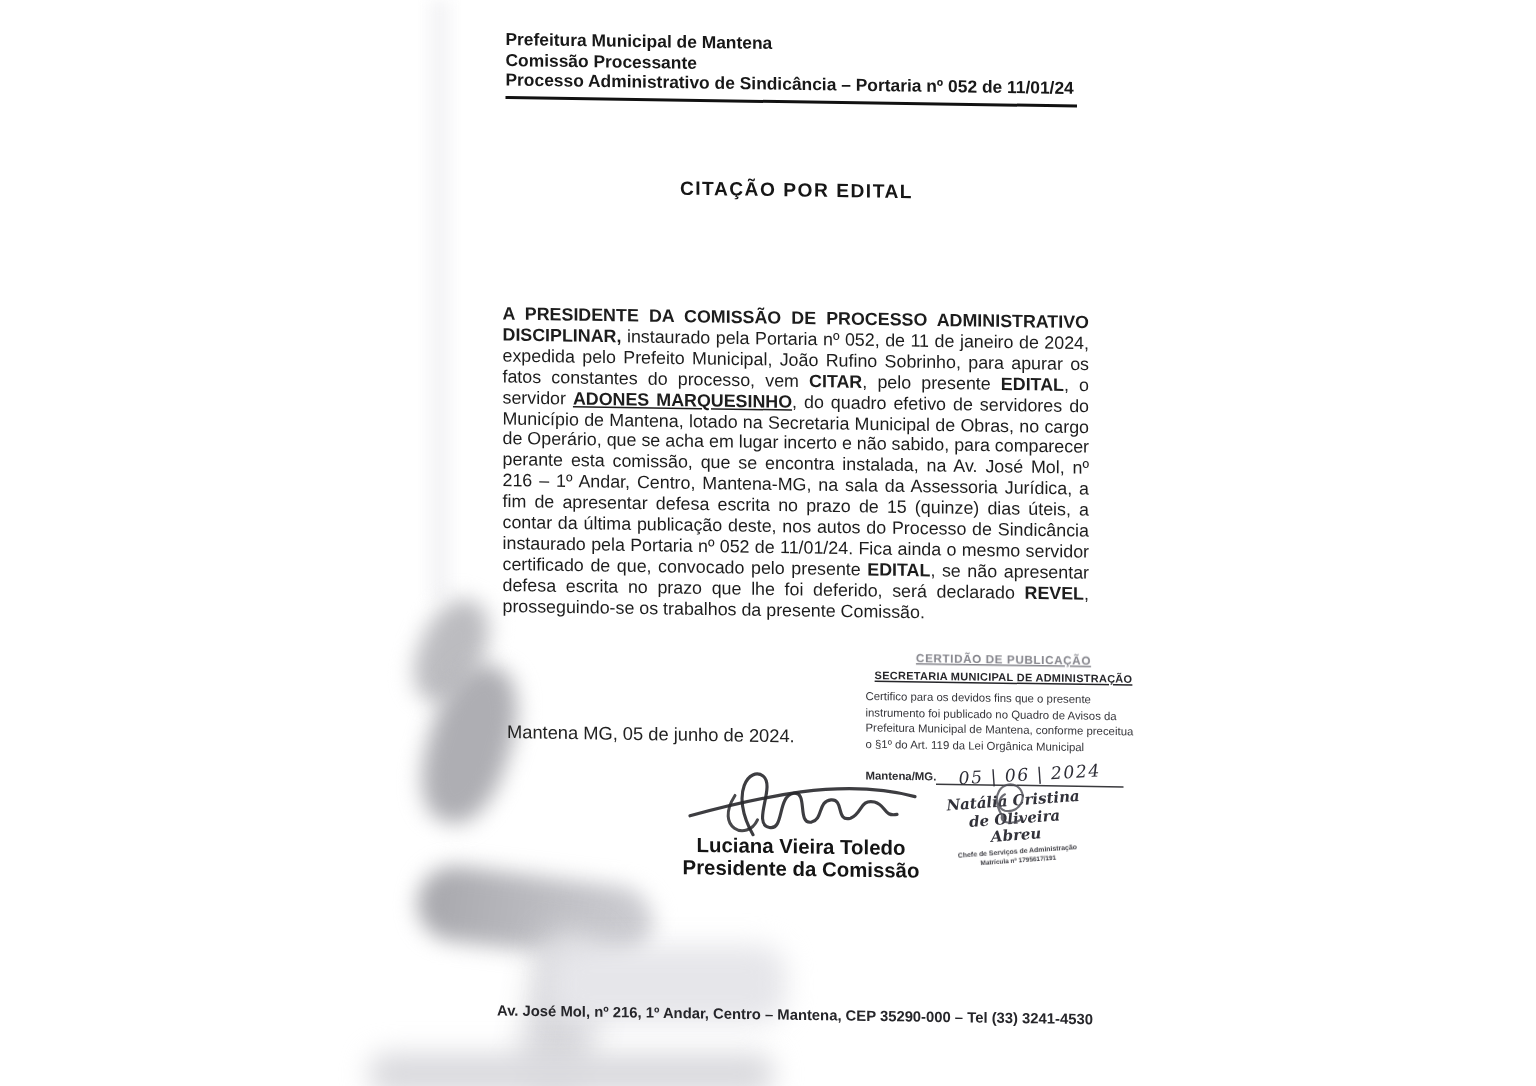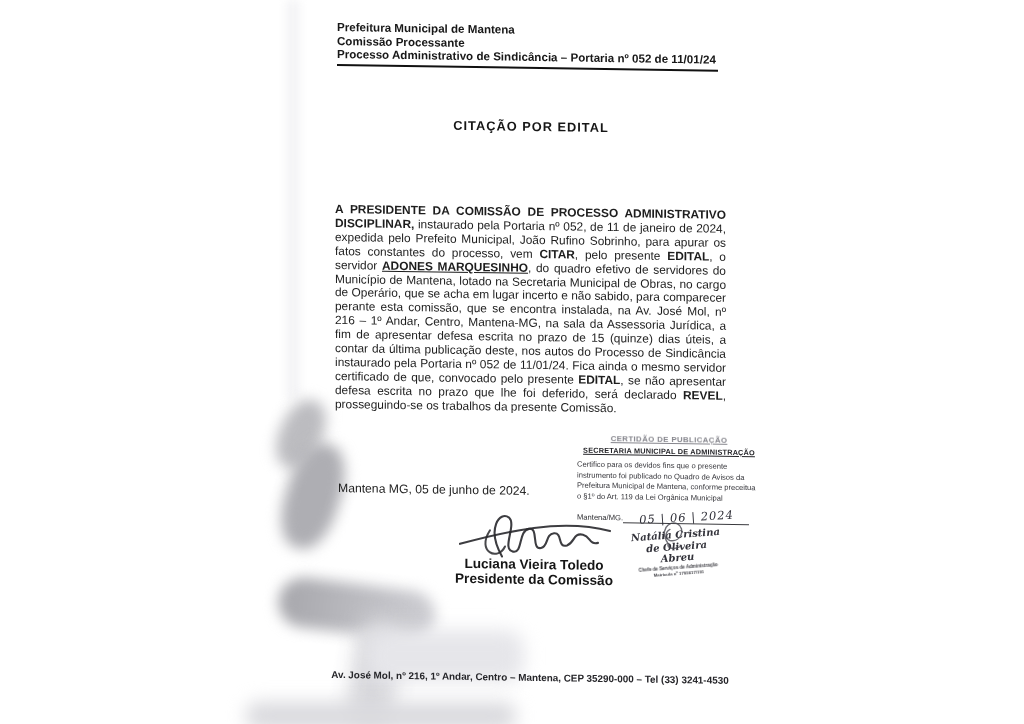--- a/index.html
+++ b/index.html
@@ -24,21 +24,21 @@
   .body-par{position:absolute;left:335px;top:203px;width:391px;margin:0;font-size:11.9px;line-height:13.9px;text-align:justify;color:#1d1d1d;}
   .body-par .b{font-weight:bold;}
   .body-par .bu{font-weight:bold;text-decoration:underline;}
   .date-line{position:absolute;left:338px;top:481px;font-size:12.2px;color:#222;}
   
   .stamp{position:absolute;left:577px;top:430px;width:184px;color:#333;}
   .stamp-title{font-size:7.8px;font-weight:bold;letter-spacing:.4px;color:#85858c;text-align:center;text-decoration:underline;filter:blur(.2px);}
   .stamp-sub{font-size:7.3px;font-weight:bold;letter-spacing:.2px;color:#26262a;text-align:center;text-decoration:underline;margin-top:3px;}
   .stamp-body{font-size:7.6px;line-height:10.6px;color:#35353a;margin-top:5px;text-align:left;}
   .stamp-place{display:flex;align-items:flex-end;margin-top:2px;width:172px;}
-  .place-label{font-size:7.6px;font-weight:normal;color:#2c2c30;white-space:nowrap;padding-bottom:1px;}
+  .place-label{font-size:7.6px;font-weight:bold;color:#2c2c30;white-space:nowrap;padding-bottom:1px;}
   .place-rule{flex:1;border-bottom:1.4px solid #3a3a3e;text-align:center;}
   .hw-date{display:inline-block;font-family:"DejaVu Serif",serif;font-style:italic;font-size:11.5px;color:#2d2d36;transform:rotate(-4deg);position:relative;top:2px;letter-spacing:1px;}
   
   .natalia{position:absolute;left:622px;top:524px;width:110px;transform:rotate(-5deg);text-align:center;color:#32323a;}
   .nat-flourish{position:absolute;left:34px;top:-12px;}
   .nat-name{font-family:"DejaVu Serif",serif;font-style:italic;font-weight:bold;font-size:10px;line-height:11.5px;width:92px;margin:0 auto;}
   .nat-role{font-size:4.6px;font-weight:bold;margin-top:1.5px;filter:blur(.3px);color:#3e3e44;}
   .nat-id{font-size:4.3px;font-weight:bold;margin-top:1px;filter:blur(.35px);color:#3e3e44;}
   
   .sig-block{position:absolute;left:438px;top:502px;width:192px;text-align:center;}

